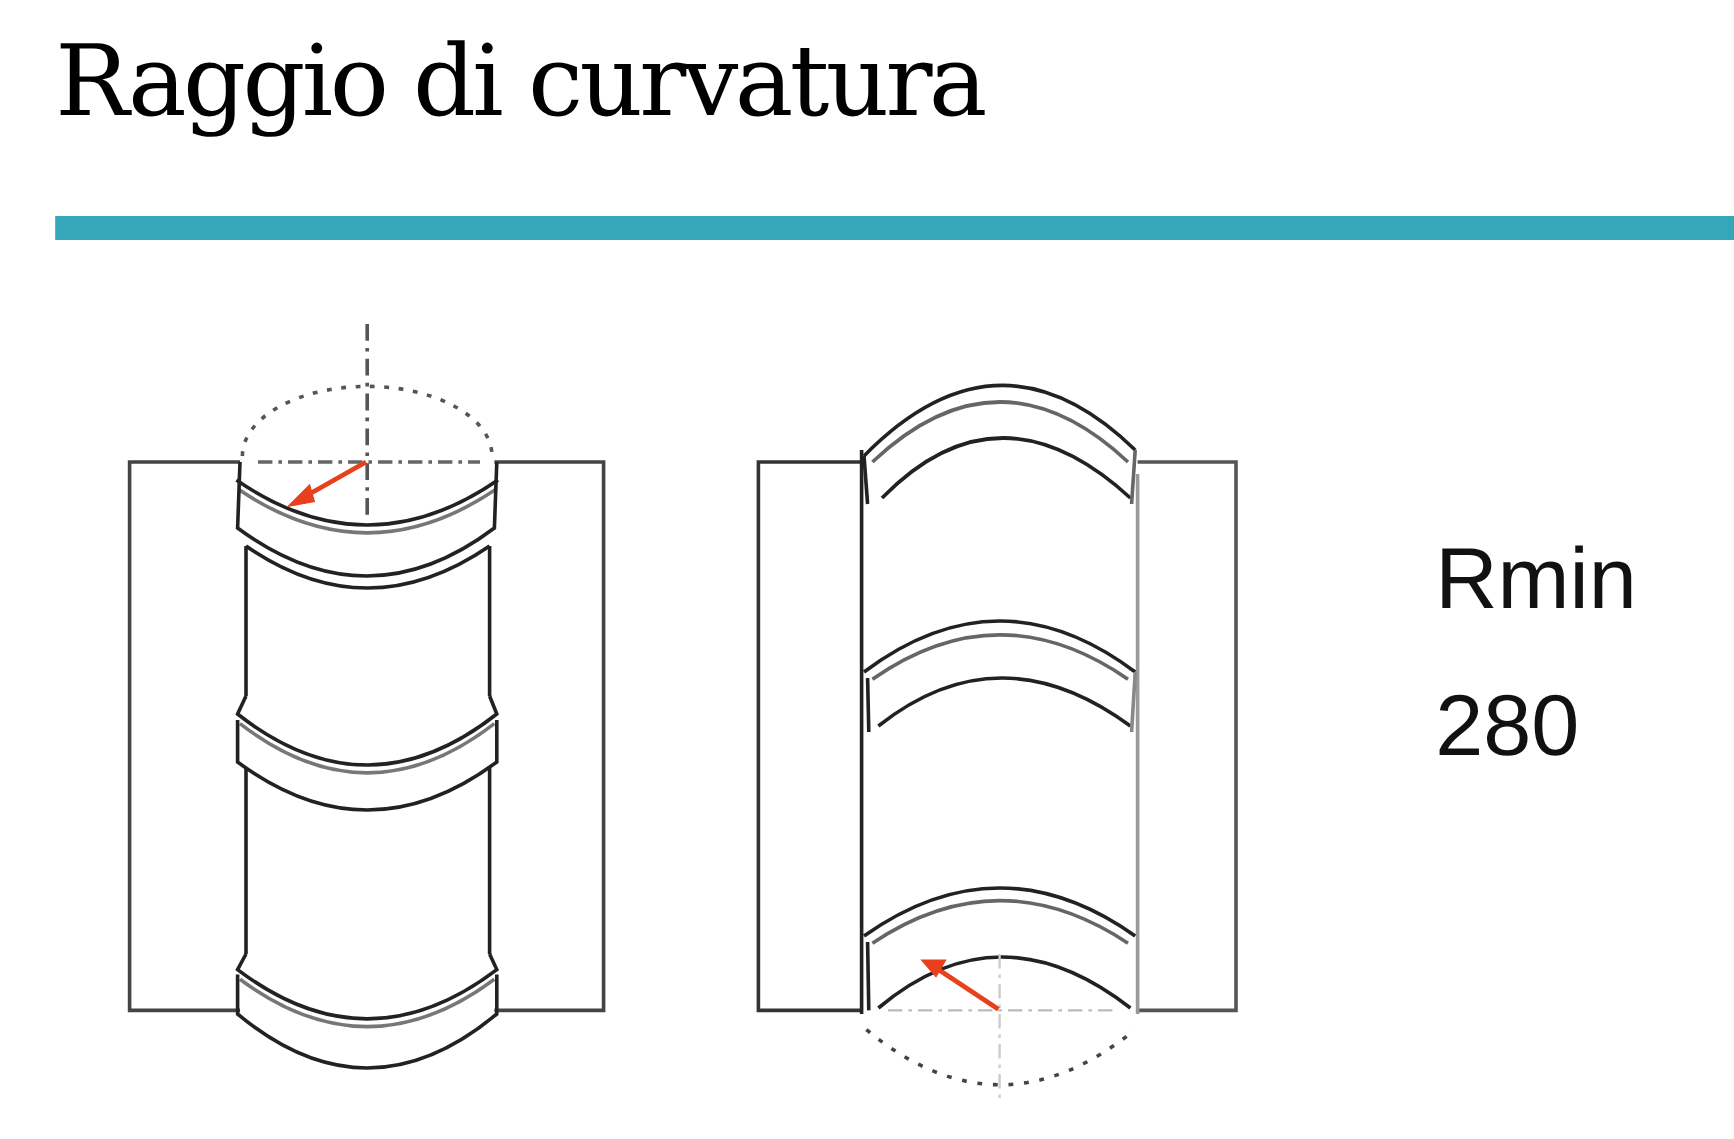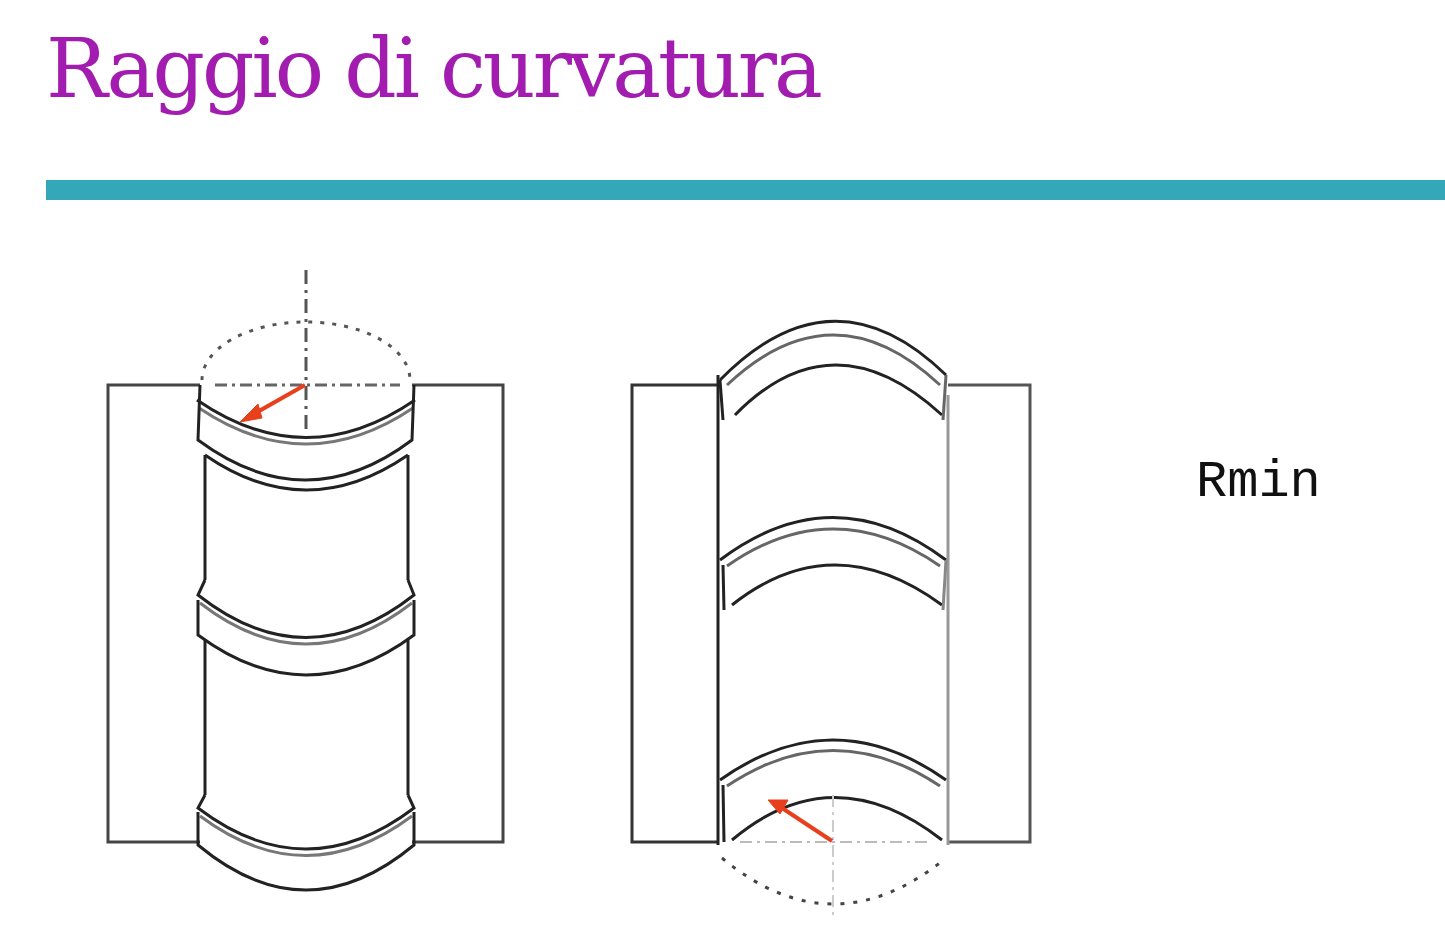--- a/index.html
+++ b/index.html
@@ -1,33 +1,33 @@
 <!DOCTYPE html>
 <html><head>
 <meta charset="utf-8">
 <style>
   html, body { margin: 0; padding: 0; background: #ffffff; }
   body { width: 1445px; height: 949px; position: relative; overflow: hidden; }
   .title {
     position: absolute; left: 46px; top: 28px;
     font-family: "DejaVu Serif", "Liberation Serif", serif;
-    font-size: 82px; color: #a21caf; letter-spacing: -3px; line-height: 1;
+    font-size: 82px; color: #000000; letter-spacing: -3px; line-height: 1;
     margin: 0; font-weight: normal;
   }
   .rule {
     position: absolute; left: 46px; top: 180px; width: 1399px; height: 20px;
     background: #34a7b9;
   }
   .diagram { position: absolute; }
   .d1 { left: 100px; top: 255px; width: 420px; height: 680px; }
   .d2 { left: 620px; top: 255px; width: 430px; height: 680px; }
   .spec {
     position: absolute; left: 1196px; top: 422px;
-    font-family: Liberation Mono, monospace;
-    font-size: 52px; color: #111; line-height: 122px;
+    font-family: Liberation Sans, sans-serif;
+    font-size: 72px; color: #111; line-height: 122px;
   }
   .spec div { white-space: nowrap; }
 </style>
 </head>
 <body>
 
 <h1 class="title">Raggio di curvatura</h1>
 <div class="rule"></div>
 
 <svg class="diagram d1" viewBox="100 255 420 680" xmlns="http://www.w3.org/2000/svg">
@@ -102,13 +102,14 @@
   </g>
 
   <g stroke="#e8401c" fill="#e8401c">
     <line x1="832" y1="841" x2="782" y2="808" stroke-width="4"></line>
     <polygon points="768,800 788,800 780,814" stroke-width="1"></polygon>
   </g>
 </svg>
 
 <div class="spec">
   <div>Rmin</div>
+  <div>280</div>
 </div>
 
 </body></html>

